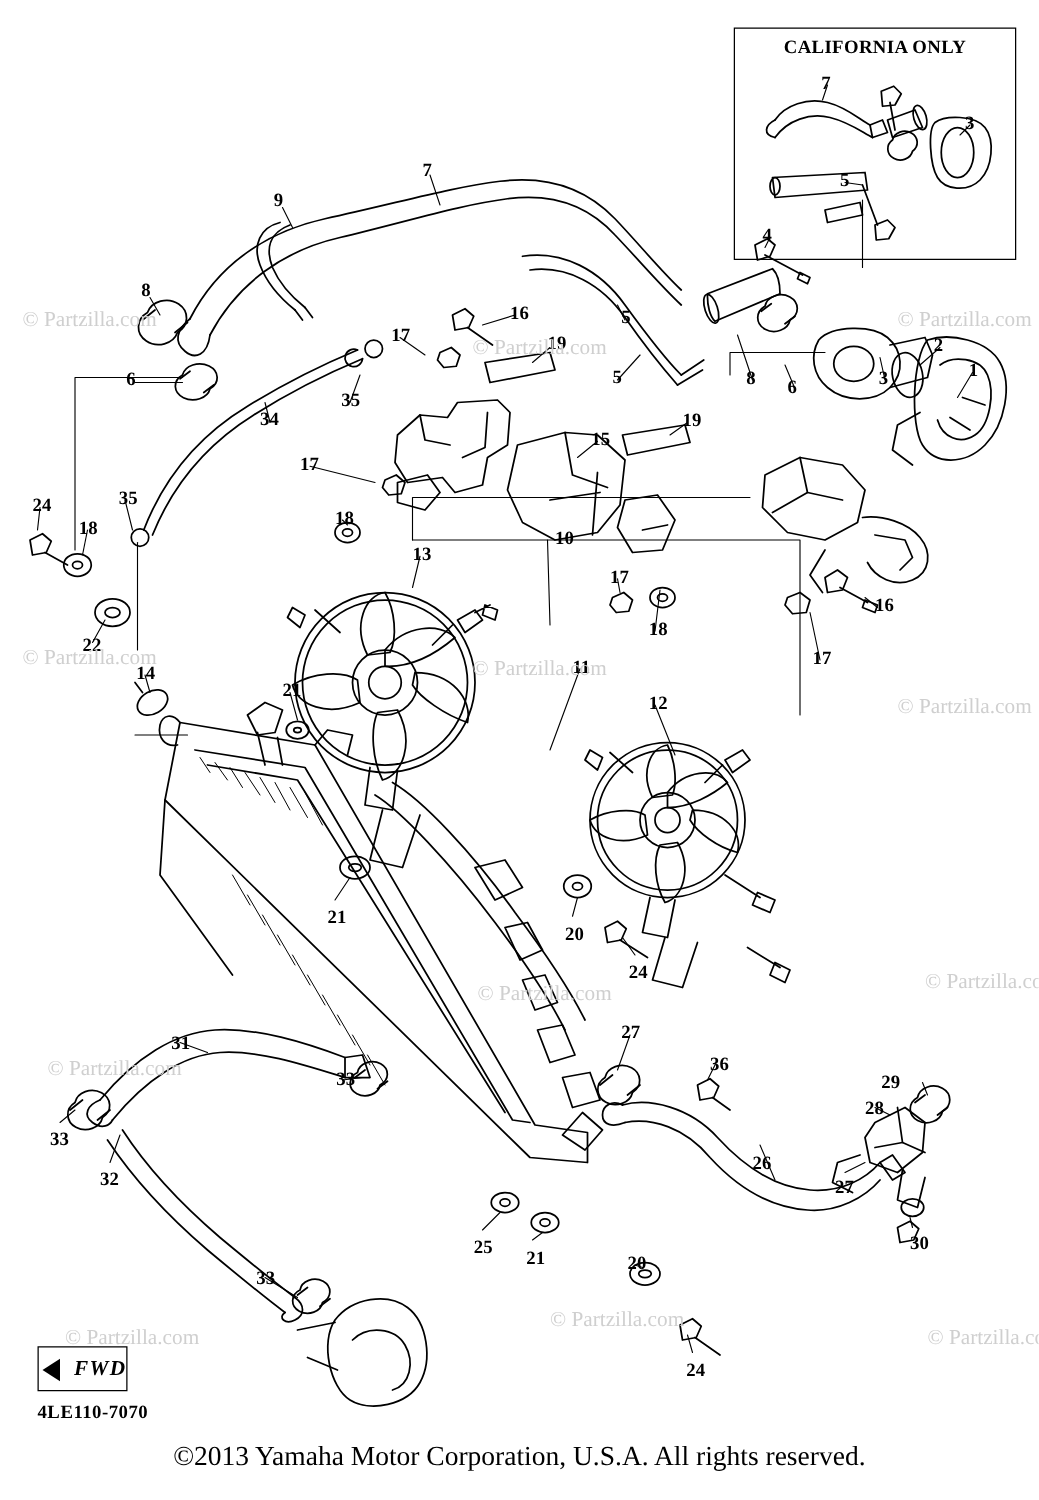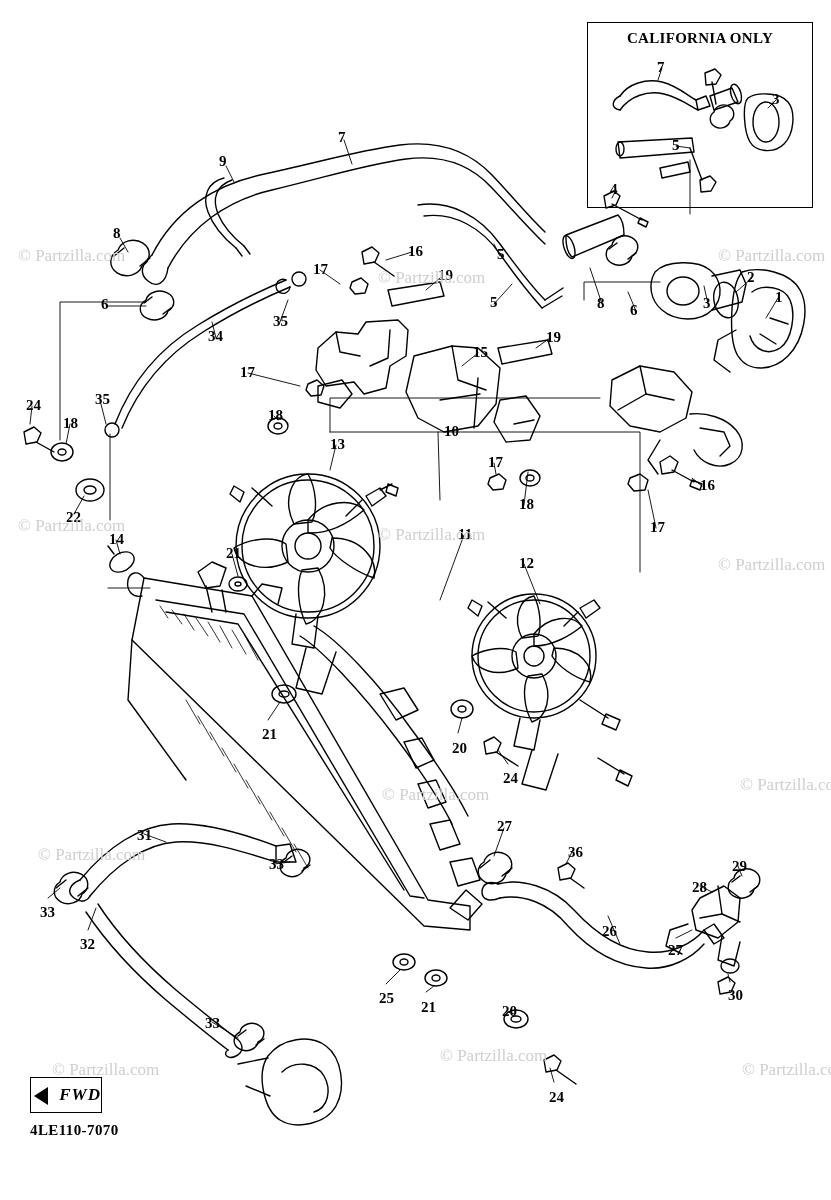--- a/index.html
+++ b/index.html
@@ -471,21 +471,21 @@
         <div class="callout" style="left: 137px; top: 828px;">31</div>
         <div class="callout" style="left: 40px; top: 905px;">33</div>
         <div class="callout" style="left: 80px; top: 937px;">32</div>
         <div class="callout" style="left: 269px; top: 857px;">33</div>
         <div class="callout" style="left: 205px; top: 1016px;">33</div>
         <div class="callout" style="left: 379px; top: 991px;">25</div>
         <div class="callout" style="left: 421px; top: 1000px;">21</div>
         <div class="callout" style="left: 497px; top: 819px;">27</div>
         <div class="callout" style="left: 568px; top: 845px;">36</div>
         <div class="callout" style="left: 602px; top: 924px;">26</div>
-        <div class="callout" style="left: 732px; top: 859px;">29</div>
+        <div class="callout" style="left: 705px; top: 859px;">29</div>
         <div class="callout" style="left: 692px; top: 880px;">28</div>
         <div class="callout" style="left: 668px; top: 943px;">27</div>
         <div class="callout" style="left: 728px; top: 988px;">30</div>
         <div class="callout" style="left: 502px; top: 1004px;">20</div>
         <div class="callout" style="left: 549px; top: 1090px;">24</div>
       </div>
     <div id="watermark-layer">
         <div class="wm" style="left: 18px; top: 246px;">© Partzilla.com</div>
         <div class="wm" style="left: 18px; top: 516px;">© Partzilla.com</div>
         <div class="wm" style="left: 38px; top: 845px;">© Partzilla.com</div>
@@ -494,13 +494,14 @@
         <div class="wm" style="left: 378px; top: 525px;">© Partzilla.com</div>
         <div class="wm" style="left: 382px; top: 785px;">© Partzilla.com</div>
         <div class="wm" style="left: 440px; top: 1046px;">© Partzilla.com</div>
         <div class="wm" style="left: 718px; top: 246px;">© Partzilla.com</div>
         <div class="wm" style="left: 718px; top: 555px;">© Partzilla.com</div>
         <div class="wm" style="left: 740px; top: 775px;">© Partzilla.com</div>
         <div class="wm" style="left: 742px; top: 1060px;">© Partzilla.com</div>
       </div>
   </div>
 
+  <div class="footer">©2013  Yamaha Motor Corporation, U.S.A. All rights reserved.</div>
 </div>
 
 </body></html>

